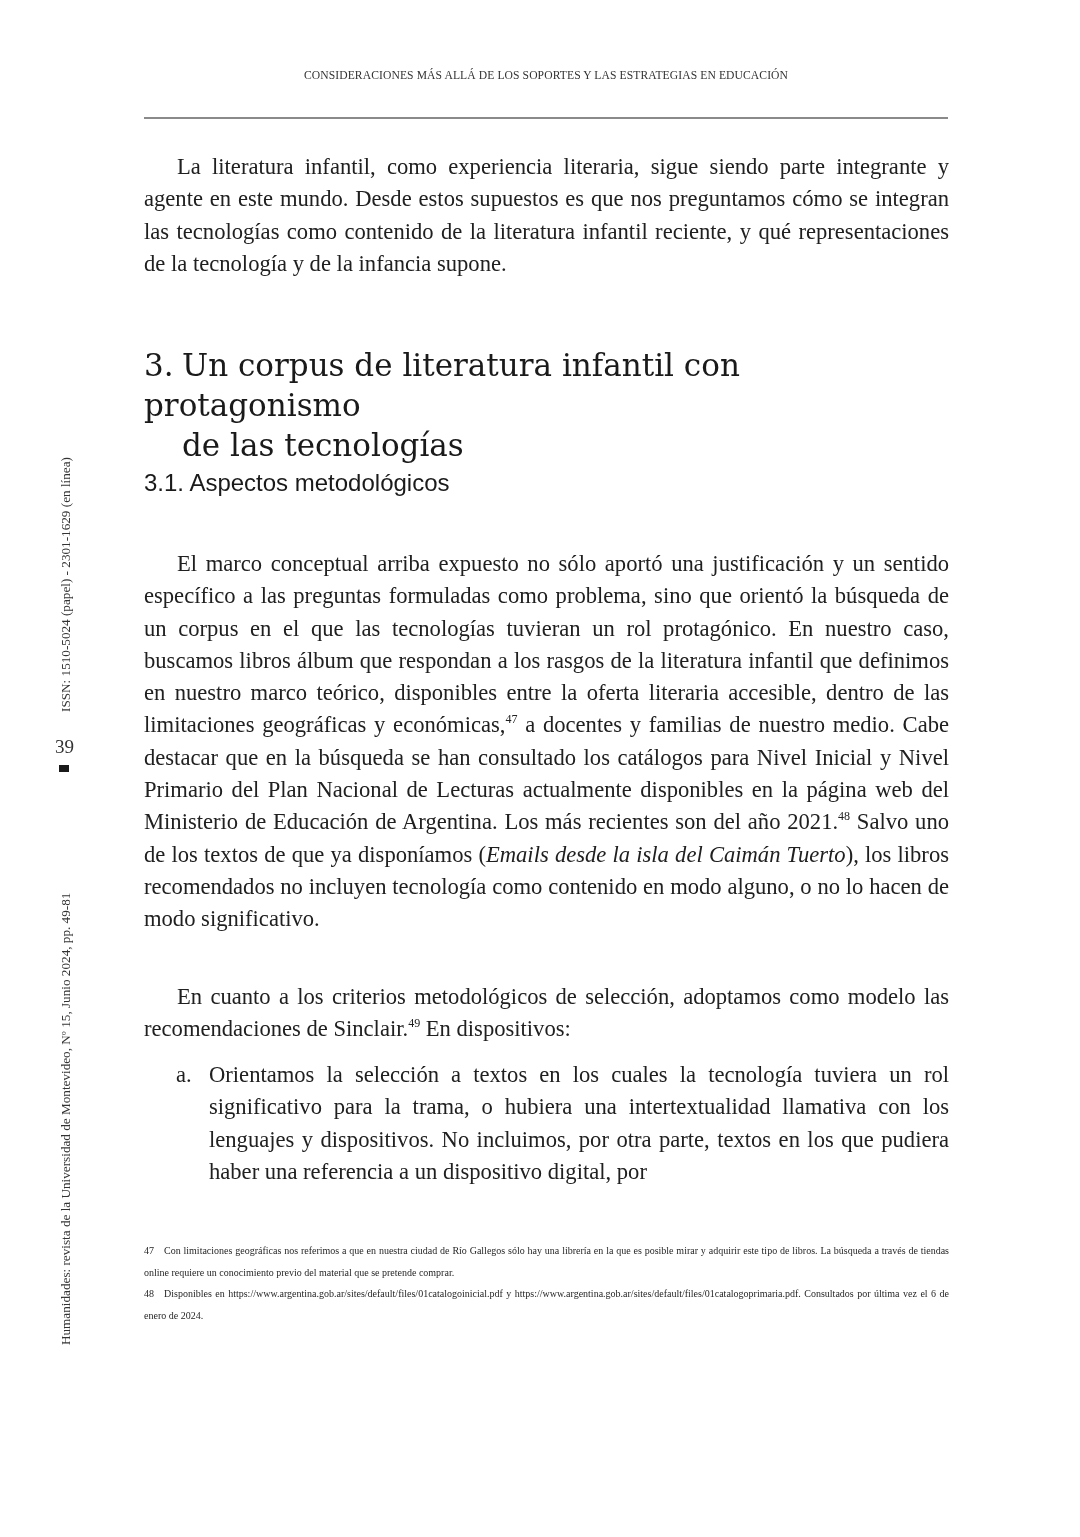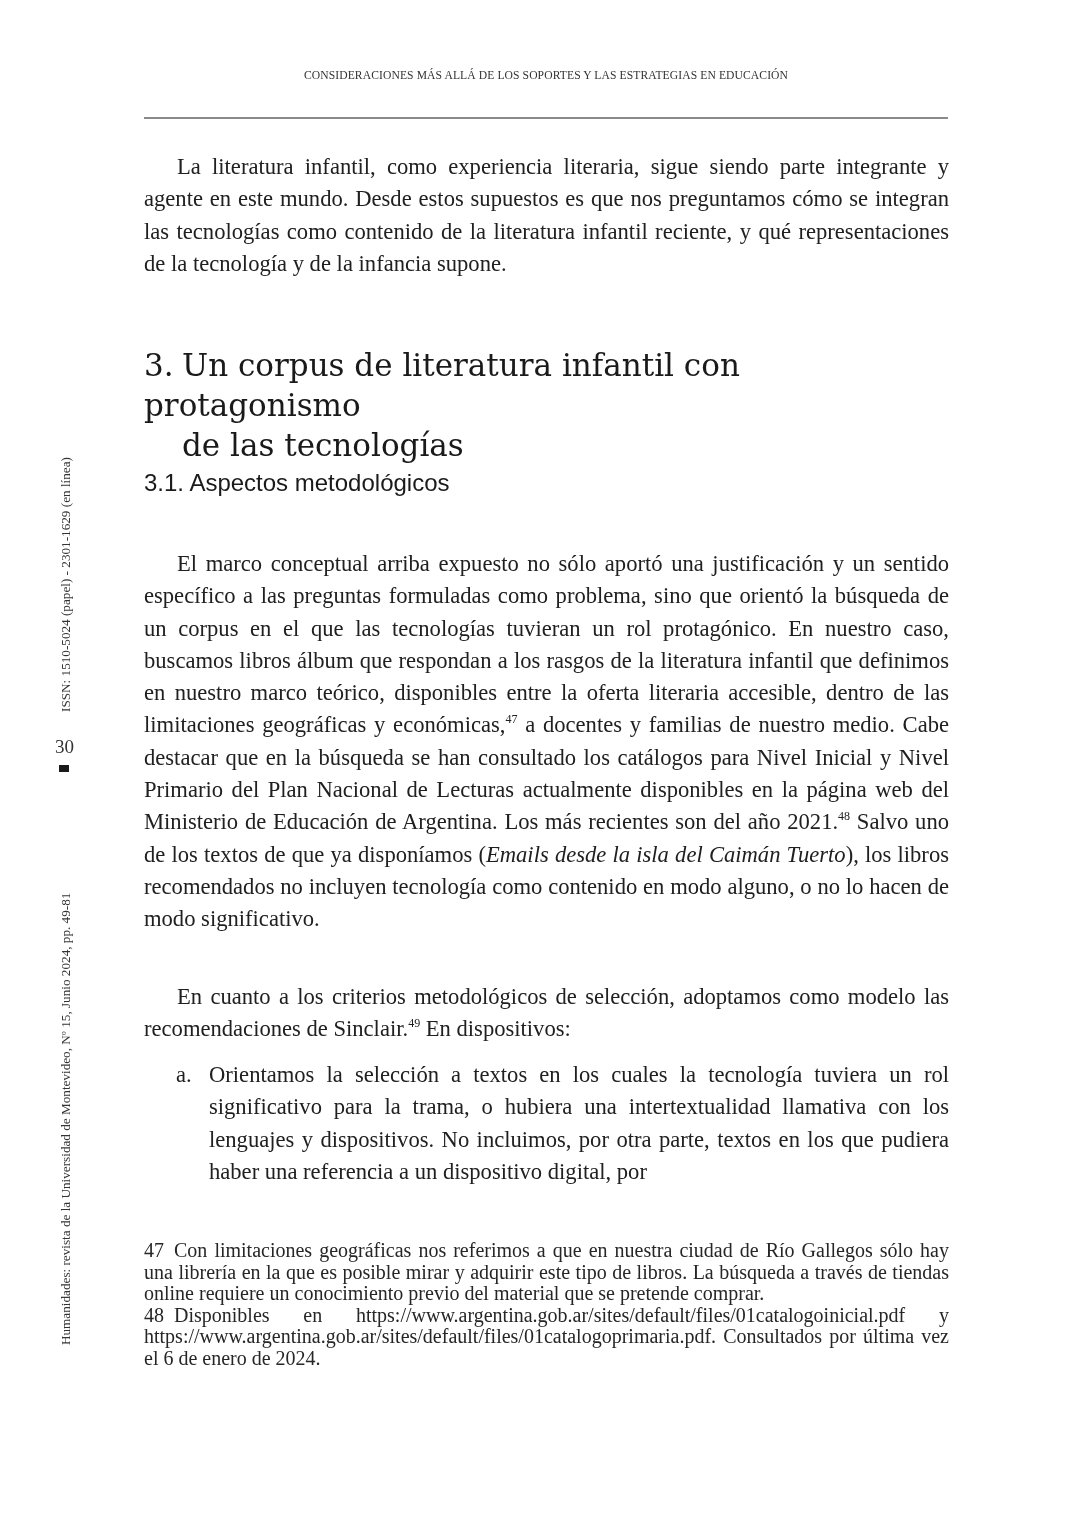--- a/index.html
+++ b/index.html
@@ -37,21 +37,21 @@
     color: #1a1a1a; margin: 0; font-weight: normal;
   }
   .sec {
     position: absolute; left: 144px; width: 805px;
   }
   .list-item { position: relative; padding-left: 65px; }
   .list-item .marker { position: absolute; left: 32px; top: 0; font-size: 22.6px; line-height: 32.3px; }
   .list-item p.body { text-indent: 0; font-family: Liberation Serif, serif; }
   .footnotes {
     position: absolute; left: 144px; top: 1240px; width: 805px;
-    font-size: 20px; line-height: 21.6px; color: #262626;
+    font-size: 10px; line-height: 21.6px; color: #262626;
   }
   .fn { margin: 0; text-align: justify; }
   .fn .fn-num { margin-right: 10px; }
   .side-text {
     position: absolute; font-size: 13.2px; color: #333;
     transform: rotate(-90deg); transform-origin: left top; white-space: nowrap;
   }
   .page-num {
     position: absolute; left: 55px; top: 736px; font-size: 19px; color: #333;
   }
@@ -62,21 +62,21 @@
 </style>
 </head>
 <body>
 
 <div class="running-header">
   <div>CONSIDERACIONES MÁS ALLÁ DE LOS SOPORTES Y LAS ESTRATEGIAS EN EDUCACIÓN</div>
 </div>
 <div class="header-rule"></div>
 
 <div class="side-text" style="left:58px; top:712px;">ISSN: 1510-5024 (papel) - 2301-1629 (en línea)</div>
-<div class="page-num">30</div>
+<div class="page-num">39</div>
 <div class="page-mark"></div>
 <div class="side-text" style="left:58px; top:1345px;">Humanidades: revista de la Universidad de Montevideo, Nº 15, Junio 2024, pp. 49-81</div>
 
 <div class="content">
   <p class="body">La literatura infantil, como experiencia literaria, sigue siendo parte integrante y agente en este mundo. Desde estos supuestos es que nos preguntamos cómo se integran las tecnologías como contenido de la literatura infantil reciente, y qué representaciones de la tecnología y de la infancia supone.</p>
 </div>
 
 <h1 class="h1">
   <span class="num">3.</span><span>Un corpus de literatura infantil con protagonismo</span>
   <span class="cont">de las tecnologías</span>

